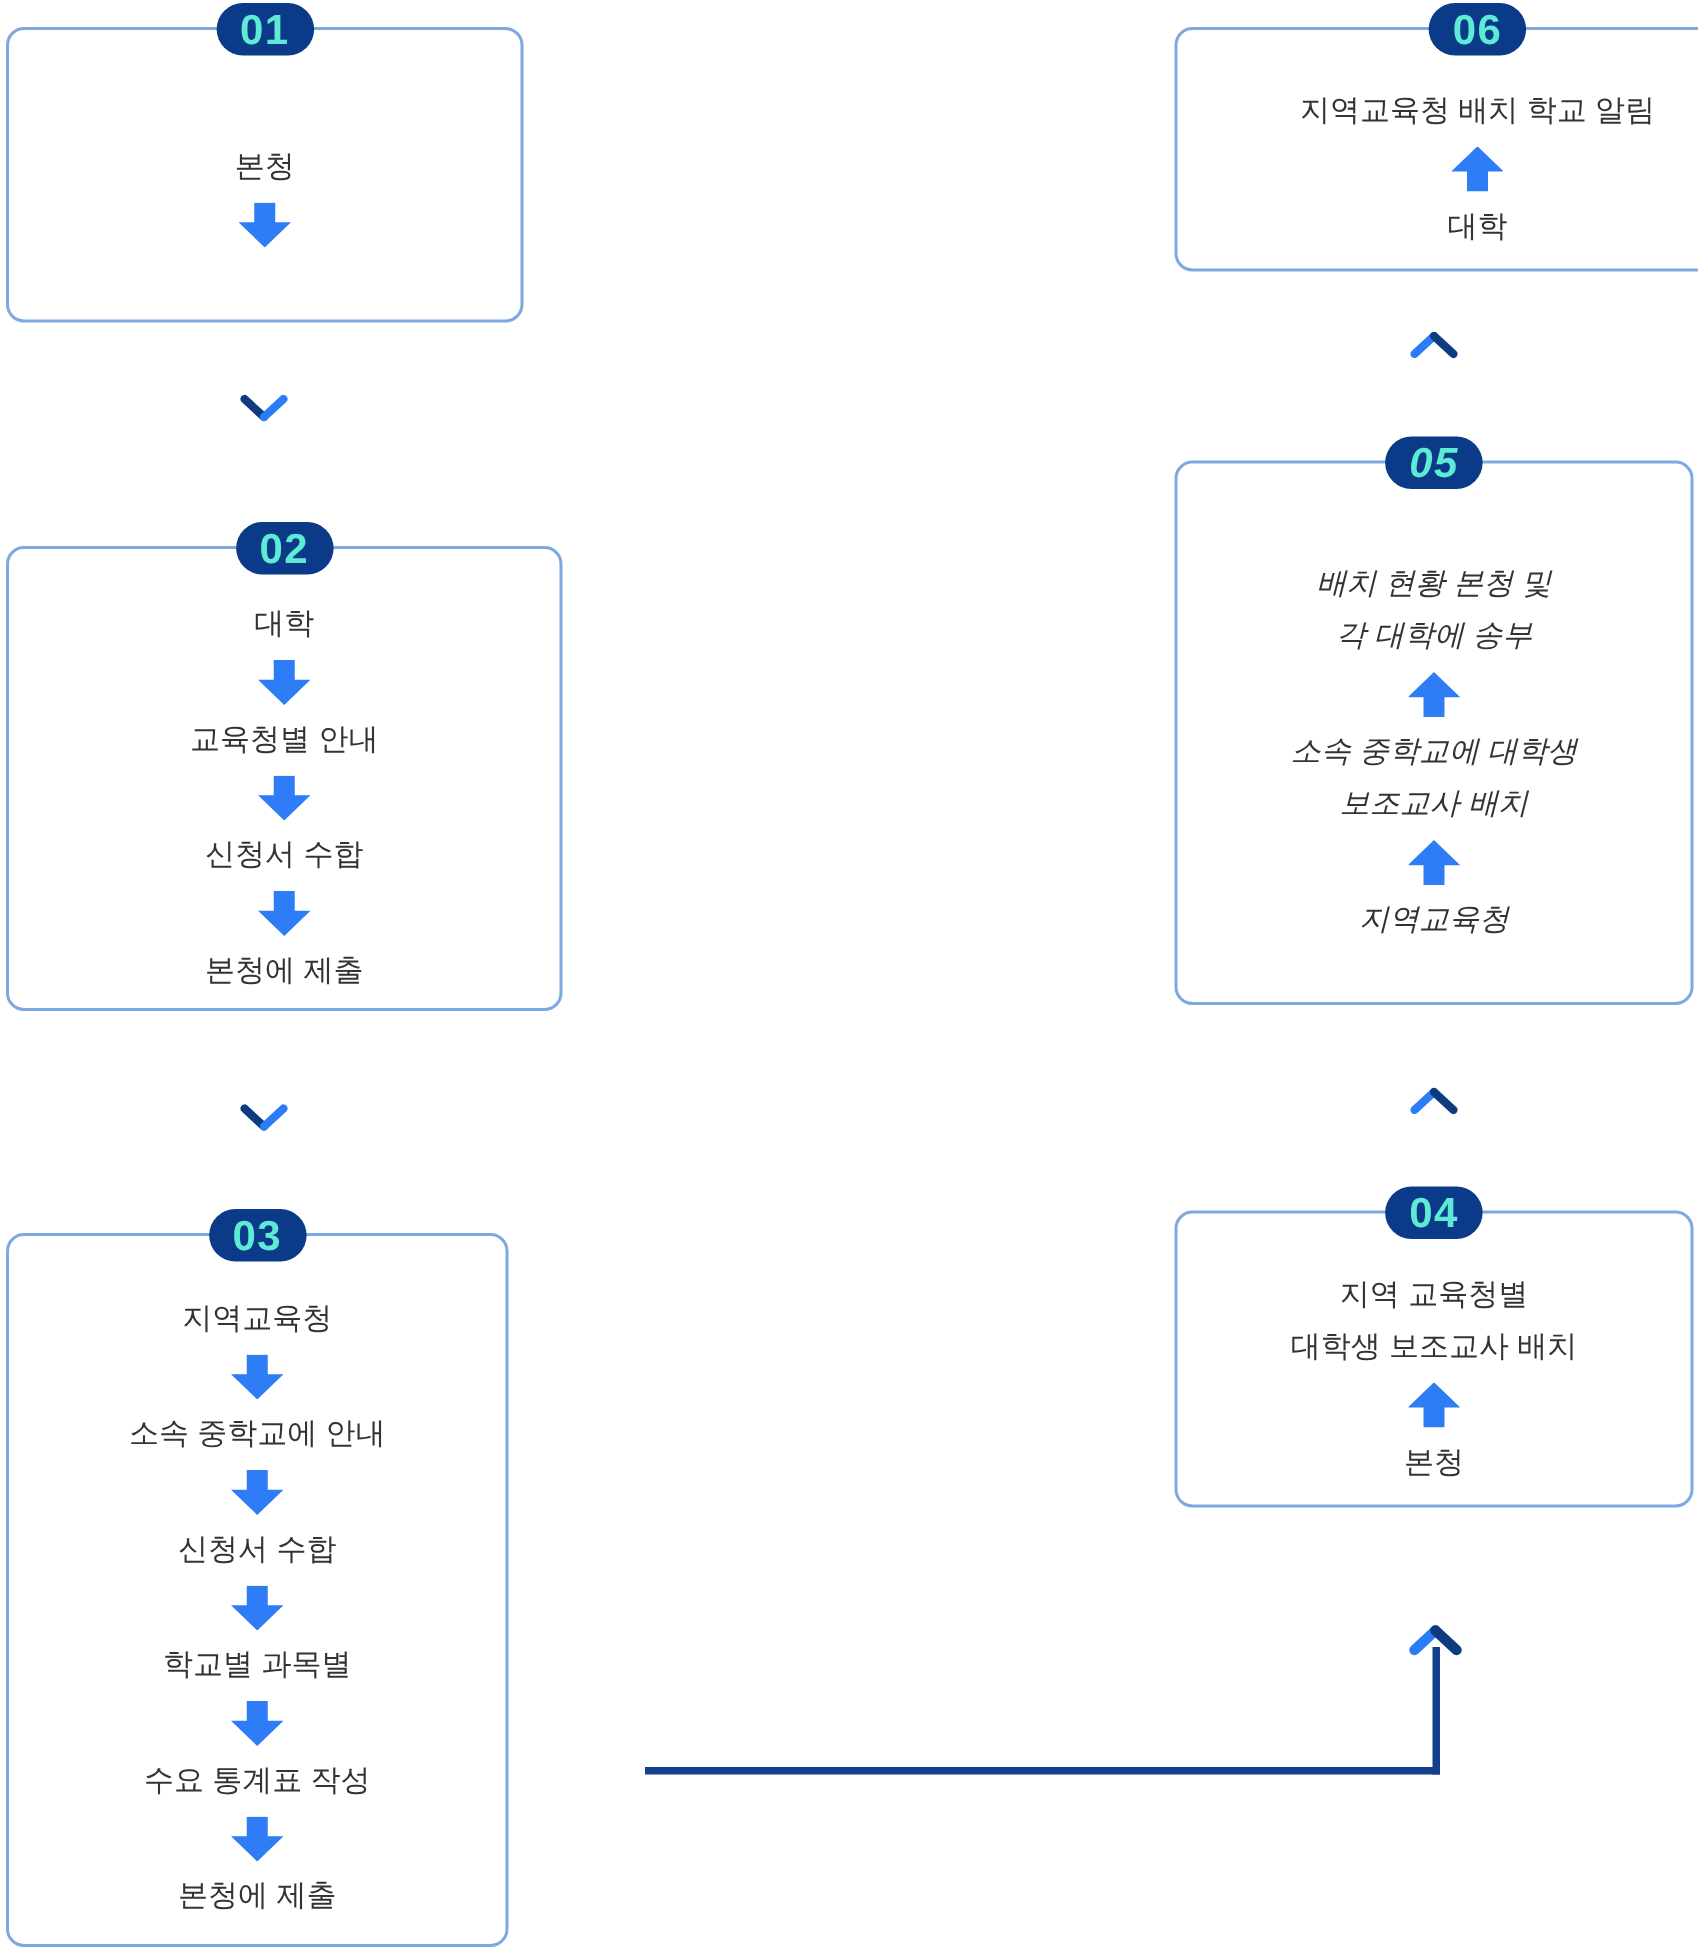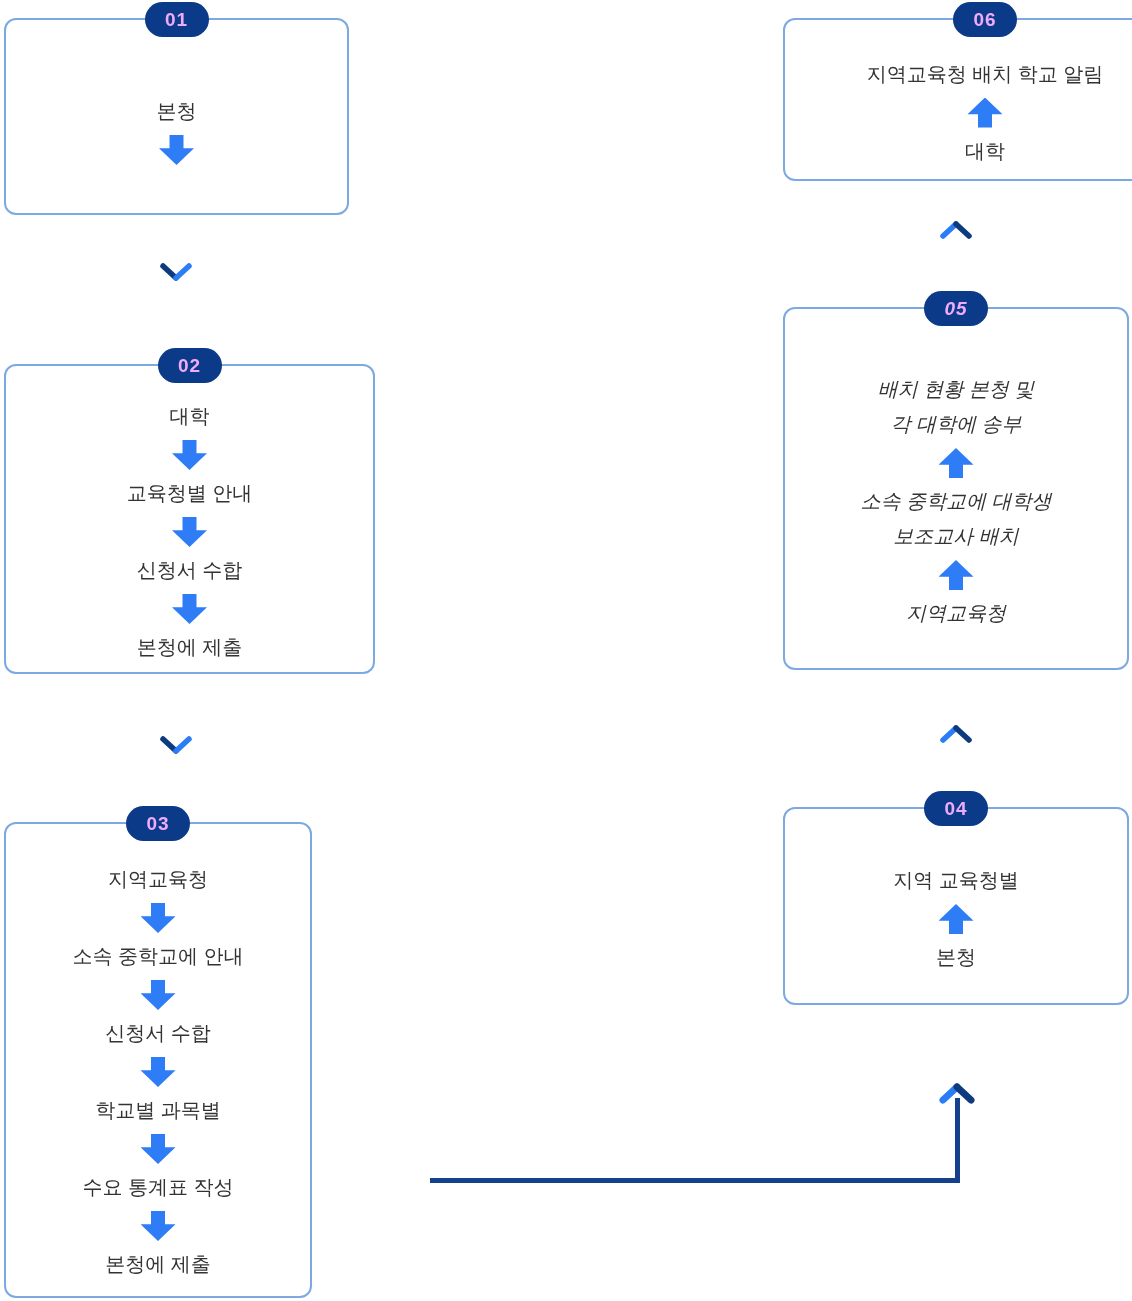--- a/index.html
+++ b/index.html
@@ -36,22 +36,22 @@
     position: absolute;
     top: -18px;
     left: 50%;
     transform: translateX(-50%);
     min-width: 64px;
     height: 35px;
     line-height: 35px;
     padding: 0 16px;
     border-radius: 18px;
     background: var(--badge-bg);
-    color: #f0abfc;
-    font-size: 19px;
+    color: #5eead4;
+    font-size: 28px;
     font-weight: bold;
     text-align: center;
     letter-spacing: 1px;
     z-index: 2;
   }
   .content {
     display: flex;
     flex-direction: column;
     align-items: center;
     gap: 6px;
@@ -80,21 +80,21 @@
   .chevron { position: absolute; }
   .ch-dark   { stroke: var(--chevron-dark);   stroke-width: 5.5; stroke-linecap: round; fill: none; }
   .ch-bright { stroke: var(--chevron-bright); stroke-width: 5.5; stroke-linecap: round; fill: none; }
   .ch-big-dark   { stroke: var(--chevron-dark);   stroke-width: 7; stroke-linecap: round; fill: none; }
   .ch-big-bright { stroke: var(--chevron-bright); stroke-width: 7; stroke-linecap: round; fill: none; }
   .conn-seg { position: absolute; background: var(--connector); }
 
   
   #box01 { left: 4px;   top: 18px;  width: 345px; height: 197px; }
   #box02 { left: 4px;   top: 364px; width: 371px; height: 310px; }
-  #box03 { left: 4px;   top: 822px; width: 308px; height: 476px; padding-top: 12px; }
+  #box03 { left: 4px;   top: 822px; width: 335px; height: 476px; padding-top: 12px; }
   #box06 { left: 783px; top: 18px;  width: 404px; height: 163px; }
   #box05 { left: 783px; top: 307px; width: 346px; height: 363px; font-style: italic; }
   #box04 { left: 783px; top: 807px; width: 346px; height: 198px; }
   #chev-l1 { left: 158px; top: 260px; }
   #chev-l2 { left: 158px; top: 733px; }
   #chev-r1 { left: 938px; top: 216px; }
   #chev-r2 { left: 938px; top: 720px; }
   #conn-h  { left: 430px; top: 1178px; width: 530px; height: 5px; }
   #conn-v  { left: 955px; top: 1098px; width: 5px;  height: 85px; }
   #conn-arrow { left: 936px; top: 1079px; }
@@ -214,20 +214,21 @@
   <svg class="chevron" id="chev-r2" width="36" height="26" viewBox="0 0 36 26">
     <path class="ch-bright" d="M5 20 L18 8"></path>
     <path class="ch-dark" d="M18 8 L31 20"></path>
   </svg>
 
   <div class="step-box" id="box04">
     <div class="badge">04</div>
     <div class="content">
       <div class="group">
         <div class="line">지역 교육청별</div>
+        <div class="line">대학생 보조교사 배치</div>
       </div>
       <div class="block-arrow up"></div>
       <div class="group">
         <div class="line">본청</div>
       </div>
     </div>
   </div>
 
   <div class="conn-seg" id="conn-h"></div>
   <div class="conn-seg" id="conn-v"></div>

